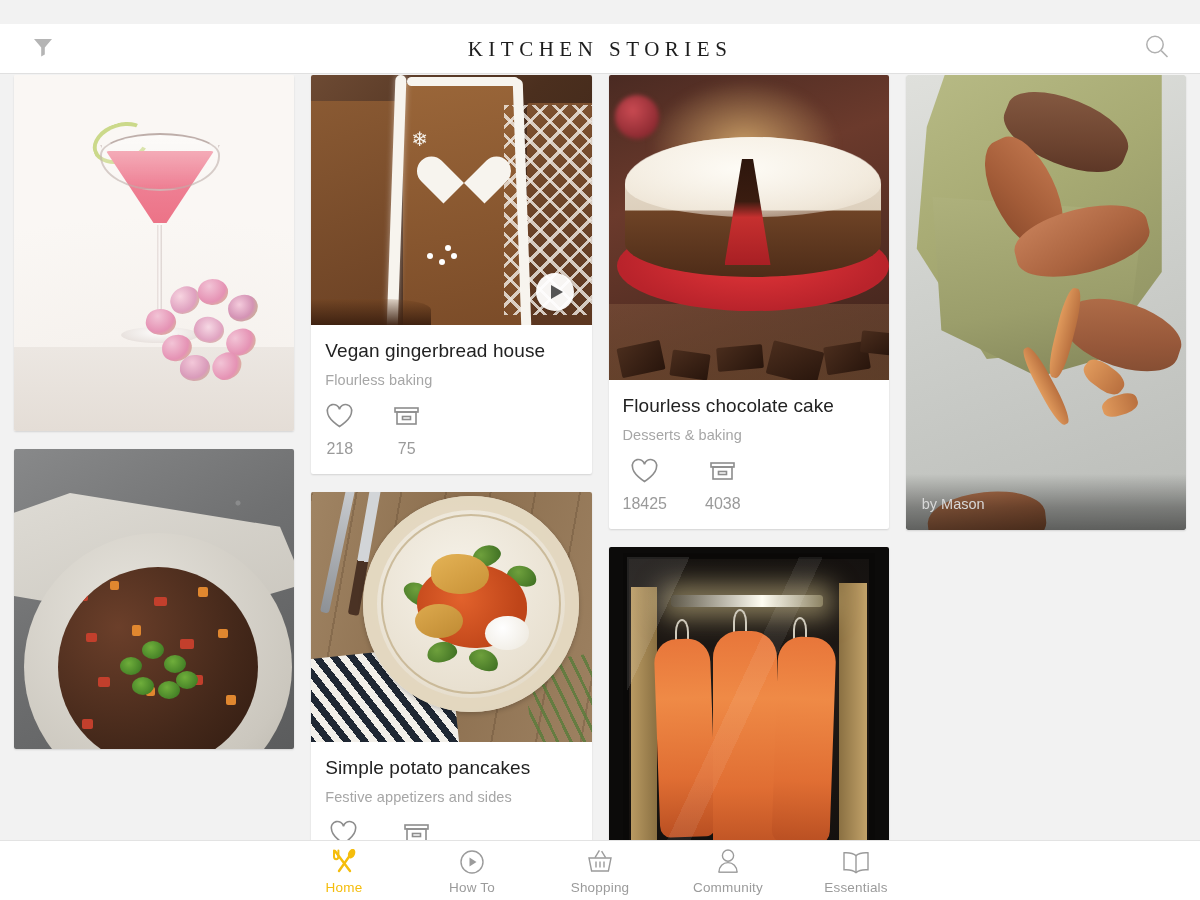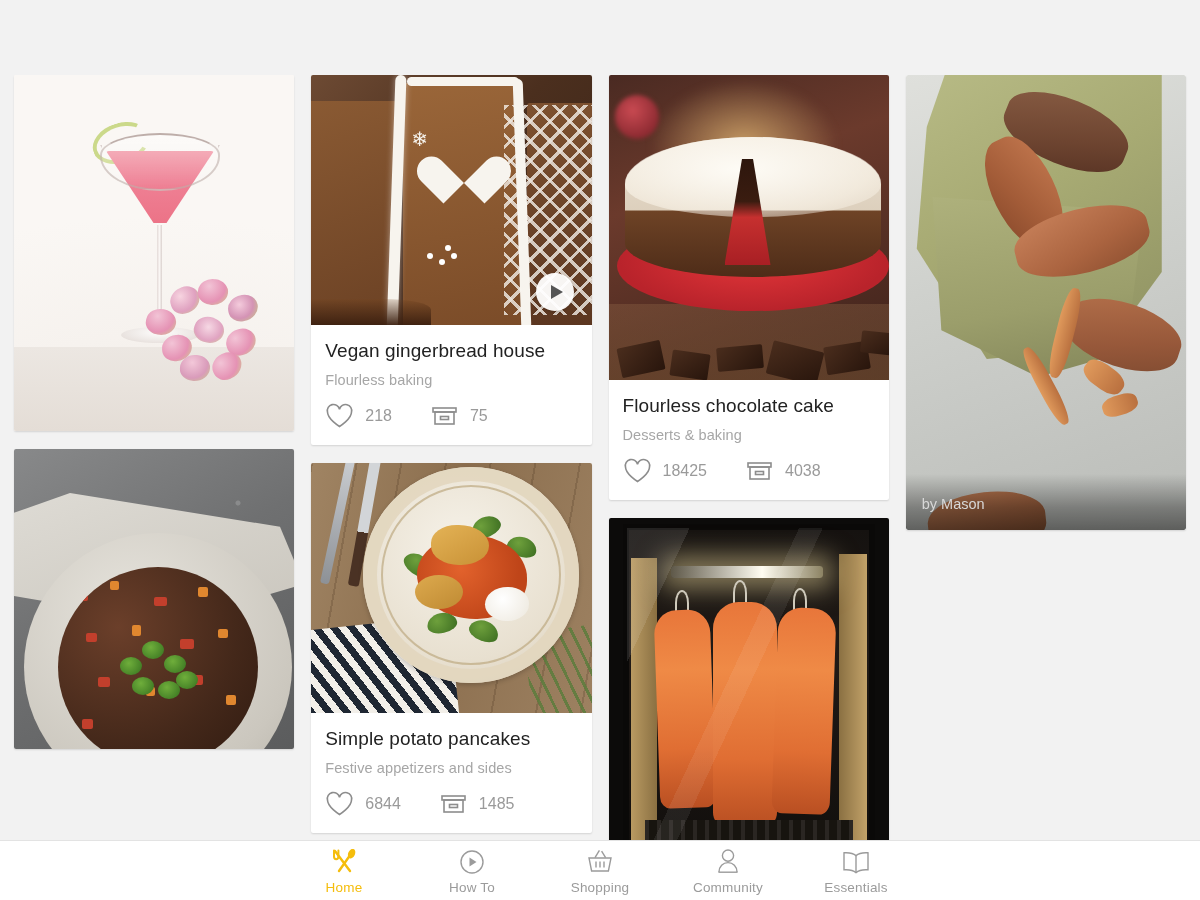--- a/index.html
+++ b/index.html
@@ -71,21 +71,21 @@
     cursor: pointer;
   }
   .card-photo { position: relative; width: 100%; overflow: hidden; }
   .card-body { padding: 14px 14px 16px 14px; }
   .card-title {
     font-size: 19px; color: #222; font-weight: 400;
     line-height: 1.25; letter-spacing: .1px;
   }
   .card-sub { font-size: 14.5px; color: #a6a6a6; margin-top: 9px; letter-spacing: .1px; }
   .card-stats { display: flex; align-items: center; margin-top: 15px; gap: 10px; }
-  .stat { display: flex; align-items: center; gap: 11px; }
+  .stat { display: flex; align-items: center; gap: 11px; flex-direction: column; }
   .stat + .stat { margin-left: 28px; }
   .stat-num { font-size: 16px; color: #9a9a9a; }
   .heart-ico svg, .box-ico svg { display: block; }
 
   
   .card.overlay .card-photo { border-radius: 2px; }
   .overlay-text {
     position: absolute; left: 0; right: 0; bottom: 0;
     padding: 14px 16px 18px 16px;
     background: linear-gradient(to bottom, rgba(0,0,0,0) 0%, rgba(0,0,0,.35) 60%, rgba(0,0,0,.5) 100%);
@@ -360,20 +360,38 @@
   .tab-ico { height: 28px; display: flex; align-items: flex-end; justify-content: center; }
   .tab-label { font-size: 13.5px; color: #9b9b9b; letter-spacing: .2px; }
   .tab.active .tab-label { color: #f5bd0c; }
 </style>
 </head>
 <body>
 
 <div class="app">
 
 
+  <div class="navbar">
+    <div class="nav-btn nav-filter">
+      <span>
+        <svg width="26" height="26" viewBox="0 0 26 26">
+          <path d="M4 5h18l-7.2 8.4v7l-3.6 2.2v-9.2z" fill="#b5b5b5"></path>
+        </svg>
+      </span>
+    </div>
+    <div class="nav-title">KITCHEN STORIES</div>
+    <div class="nav-btn nav-search">
+      <span>
+        <svg width="30" height="30" viewBox="0 0 30 30">
+          <circle cx="13" cy="12.5" r="8.2" stroke="#b0b0b0" stroke-width="1.5" fill="none"></circle>
+          <line x1="19.2" y1="18.6" x2="25.5" y2="25" stroke="#b0b0b0" stroke-width="1.5"></line>
+        </svg>
+      </span>
+    </div>
+  </div>
 
   <div class="feed">
     <div class="columns">
 
       <div class="col">
         <div class="card">
           <div class="card-photo">
             <div class="ph ph-cosmo">
               <div class="marble"></div>
               <div class="twist"></div>

